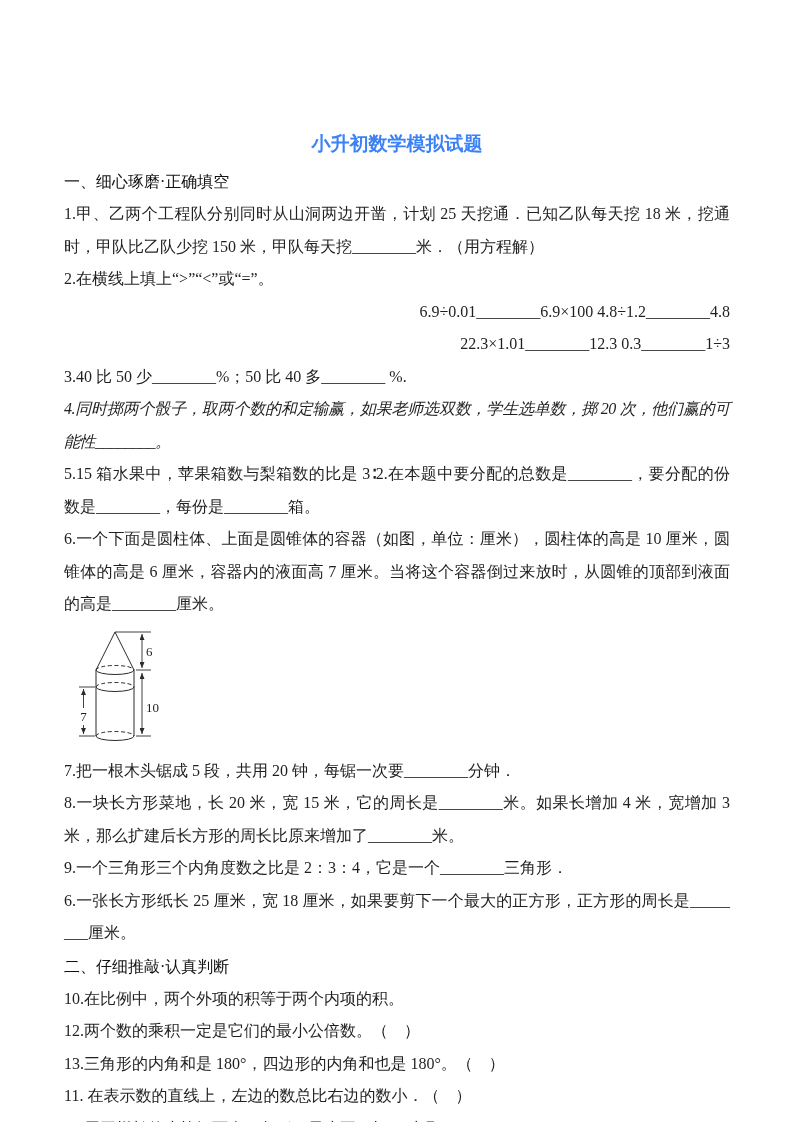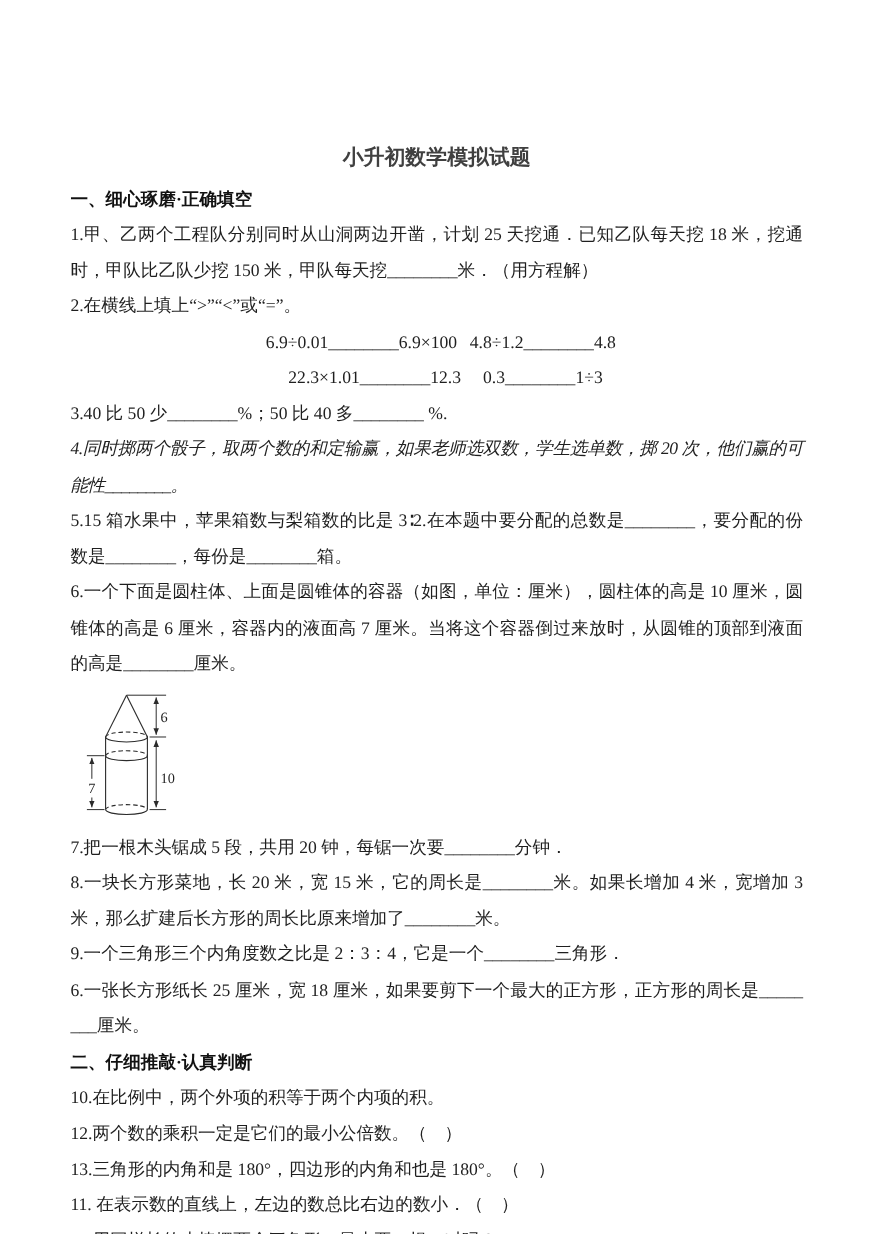--- a/index.html
+++ b/index.html
@@ -17,38 +17,38 @@
     box-sizing: border-box;
     padding: 131px 63px 0 64px;
     overflow: hidden;
   }
   h1.doc-title {
     margin: 0 0 8px 0;
     text-align: center;
     font-size: 19px;
     font-weight: 700;
     line-height: 26px;
-    color: #404040;
+    color: #3b82f6;
   }
   h2.section-heading {
     margin: 0;
     font-size: 16px;
-    font-weight: 700;
+    font-weight: 400;
     line-height: 33px;
     color: #111111;
   }
   p.q {
     margin: 0;
     font-size: 16px;
     line-height: 32.5px;
     text-align: justify;
     word-break: break-all;
   }
   p.q.tight { letter-spacing: -0.5px; font-style: italic; }
-  p.row { text-align: center; }
+  p.row { text-align: right; }
   p.row .c1 {
     display: inline-block;
     width: 189px;
   }
   .figure-wrap {
     margin: 2px 0 0 8px;
     height: 132px;
   }
   .figure-wrap svg { display: block; }
   .fig-line    { stroke: #2b2b2b; stroke-width: 1; fill: none; }

